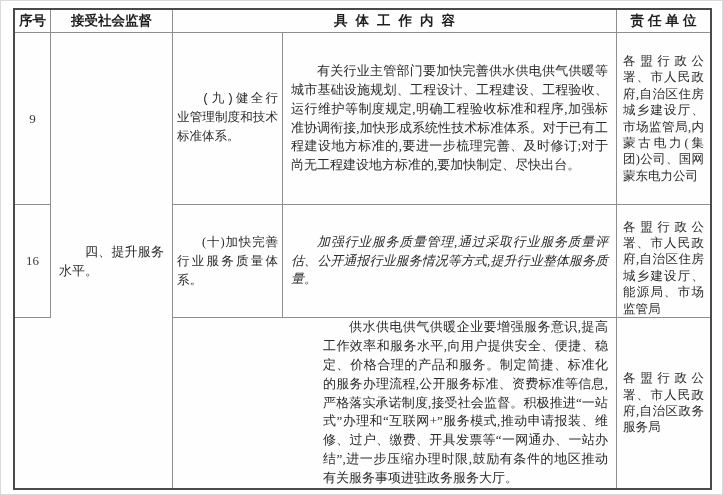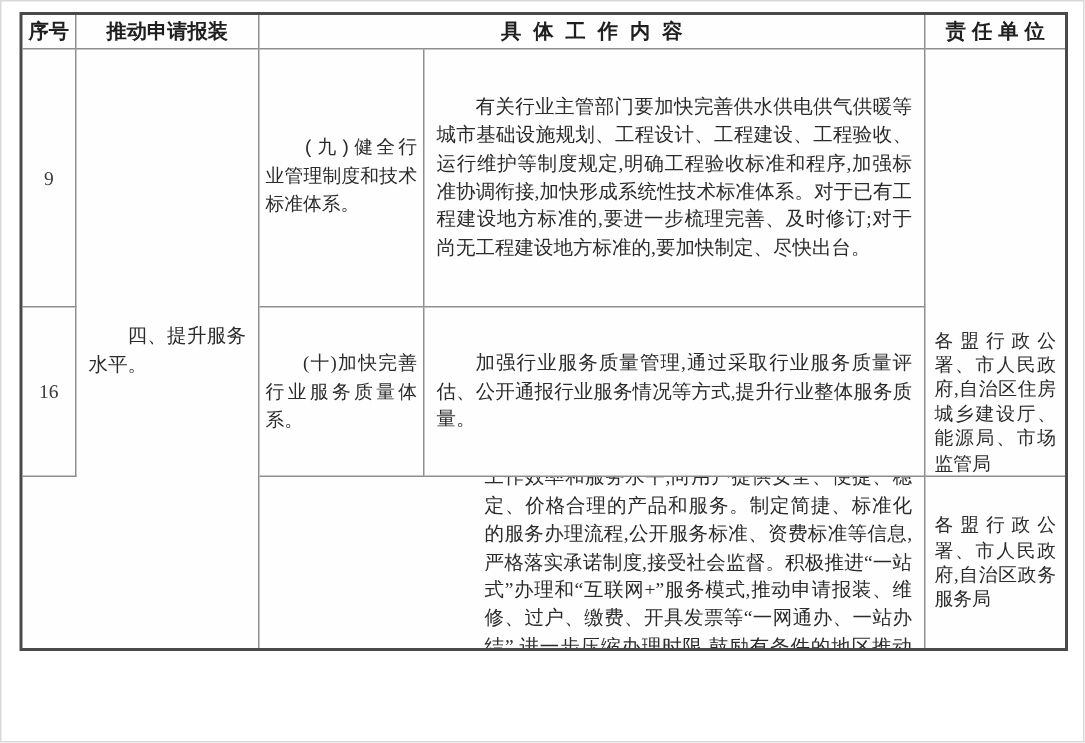--- a/index.html
+++ b/index.html
@@ -5,21 +5,21 @@
   html,body{margin:0;padding:0;}
   body{
     width:723px;height:495px;position:relative;background:#ffffff;
     font-family:"Liberation Serif","DejaVu Serif",serif;
     color:#2b2b2b;overflow:hidden;
   }
   .page-frame{
     position:absolute;inset:0;border:1px solid #d9d9d9;pointer-events:none;
   }
   .doc-table{
-    position:absolute;left:13px;top:8px;width:699px;height:426px;
+    position:absolute;left:13px;top:8px;width:699px;height:482px;
     border:2px solid #4a4a4a;box-sizing:border-box;
     display:grid;
     grid-template-columns:36px 122px 110px 334px 1fr;
     grid-template-rows:23px 172px 113px 1fr;
     background:#fefefe;
   }
   .cell{
     box-sizing:border-box;display:flex;align-items:center;
     border-right:1px solid #8f8f8f;border-bottom:1px solid #8f8f8f;
     overflow:hidden;
@@ -56,42 +56,45 @@
   }
 </style>
 </head>
 <body>
 
 <div class="page-frame"></div>
 
 <div class="doc-table">
 
   <div class="cell head" style="grid-row:1;grid-column:1;">序号</div>
-  <div class="cell head" style="grid-row:1;grid-column:2;">推动申请报装</div>
+  <div class="cell head" style="grid-row:1;grid-column:2;">接受社会监督</div>
   <div class="cell head head-content" style="grid-row:1;grid-column:3 / span 2;">具体工作内容</div>
   <div class="cell head head-unit last-col" style="grid-row:1;grid-column:5;font-family:Liberation Serif, serif;">责任单位</div>
 
   <div class="cell num" style="grid-row:2;grid-column:1;">9</div>
   <div class="cell num" style="grid-row:3;grid-column:1;">16</div>
 
   <div class="cell task-cell last-row" style="grid-row:2 / span 3;grid-column:2;">
     <p>四、提升服务水平。</p>
   </div>
 
   <div class="cell subtask-cell" style="grid-row:2;grid-column:3;font-family:Liberation Mono, monospace;">
     <p>(九)健全行业管理制度和技术标准体系。</p>
   </div>
   <div class="cell content-cell" style="grid-row:2;grid-column:4;">
     <p>有关行业主管部门要加快完善供水供电供气供暖等城市基础设施规划、工程设计、工程建设、工程验收、运行维护等制度规定,明确工程验收标准和程序,加强标准协调衔接,加快形成系统性技术标准体系。对于已有工程建设地方标准的,要进一步梳理完善、及时修订;对于尚无工程建设地方标准的,要加快制定、尽快出台。</p>
   </div>
+  <div class="cell unit-cell last-col" style="grid-row:2;grid-column:5;">
+    <p>各盟行政公署、市人民政府,自治区住房城乡建设厅、市场监管局,内蒙古电力(集团)公司、国网蒙东电力公司</p>
+  </div>
 
   <div class="cell subtask-cell" style="grid-row:3;grid-column:3;">
     <p>(十)加快完善行业服务质量体系。</p>
   </div>
-  <div class="cell content-cell" style="grid-row:3;grid-column:4;">
+  <div class="cell content-cell" style="grid-row:3;grid-column:4;font-style:italic;">
     <p>加强行业服务质量管理,通过采取行业服务质量评估、公开通报行业服务情况等方式,提升行业整体服务质量。</p>
   </div>
   <div class="cell unit-cell last-col" style="grid-row:3;grid-column:5;align-items:flex-end;">
     <p>各盟行政公署、市人民政府,自治区住房城乡建设厅、能源局、市场监管局</p>
   </div>
 
   <div class="cell content-cell last-row" style="grid-row:4;grid-column:4;margin-left:32px;">
     <p>供水供电供气供暖企业要增强服务意识,提高工作效率和服务水平,向用户提供安全、便捷、稳定、价格合理的产品和服务。制定简捷、标准化的服务办理流程,公开服务标准、资费标准等信息,严格落实承诺制度,接受社会监督。积极推进“一站式”办理和“互联网+”服务模式,推动申请报装、维修、过户、缴费、开具发票等“一网通办、一站办结”,进一步压缩办理时限,鼓励有条件的地区推动有关服务事项进驻政务服务大厅。</p>
   </div>
   <div class="cell unit-cell last-col last-row" style="grid-row:4;grid-column:5;">

